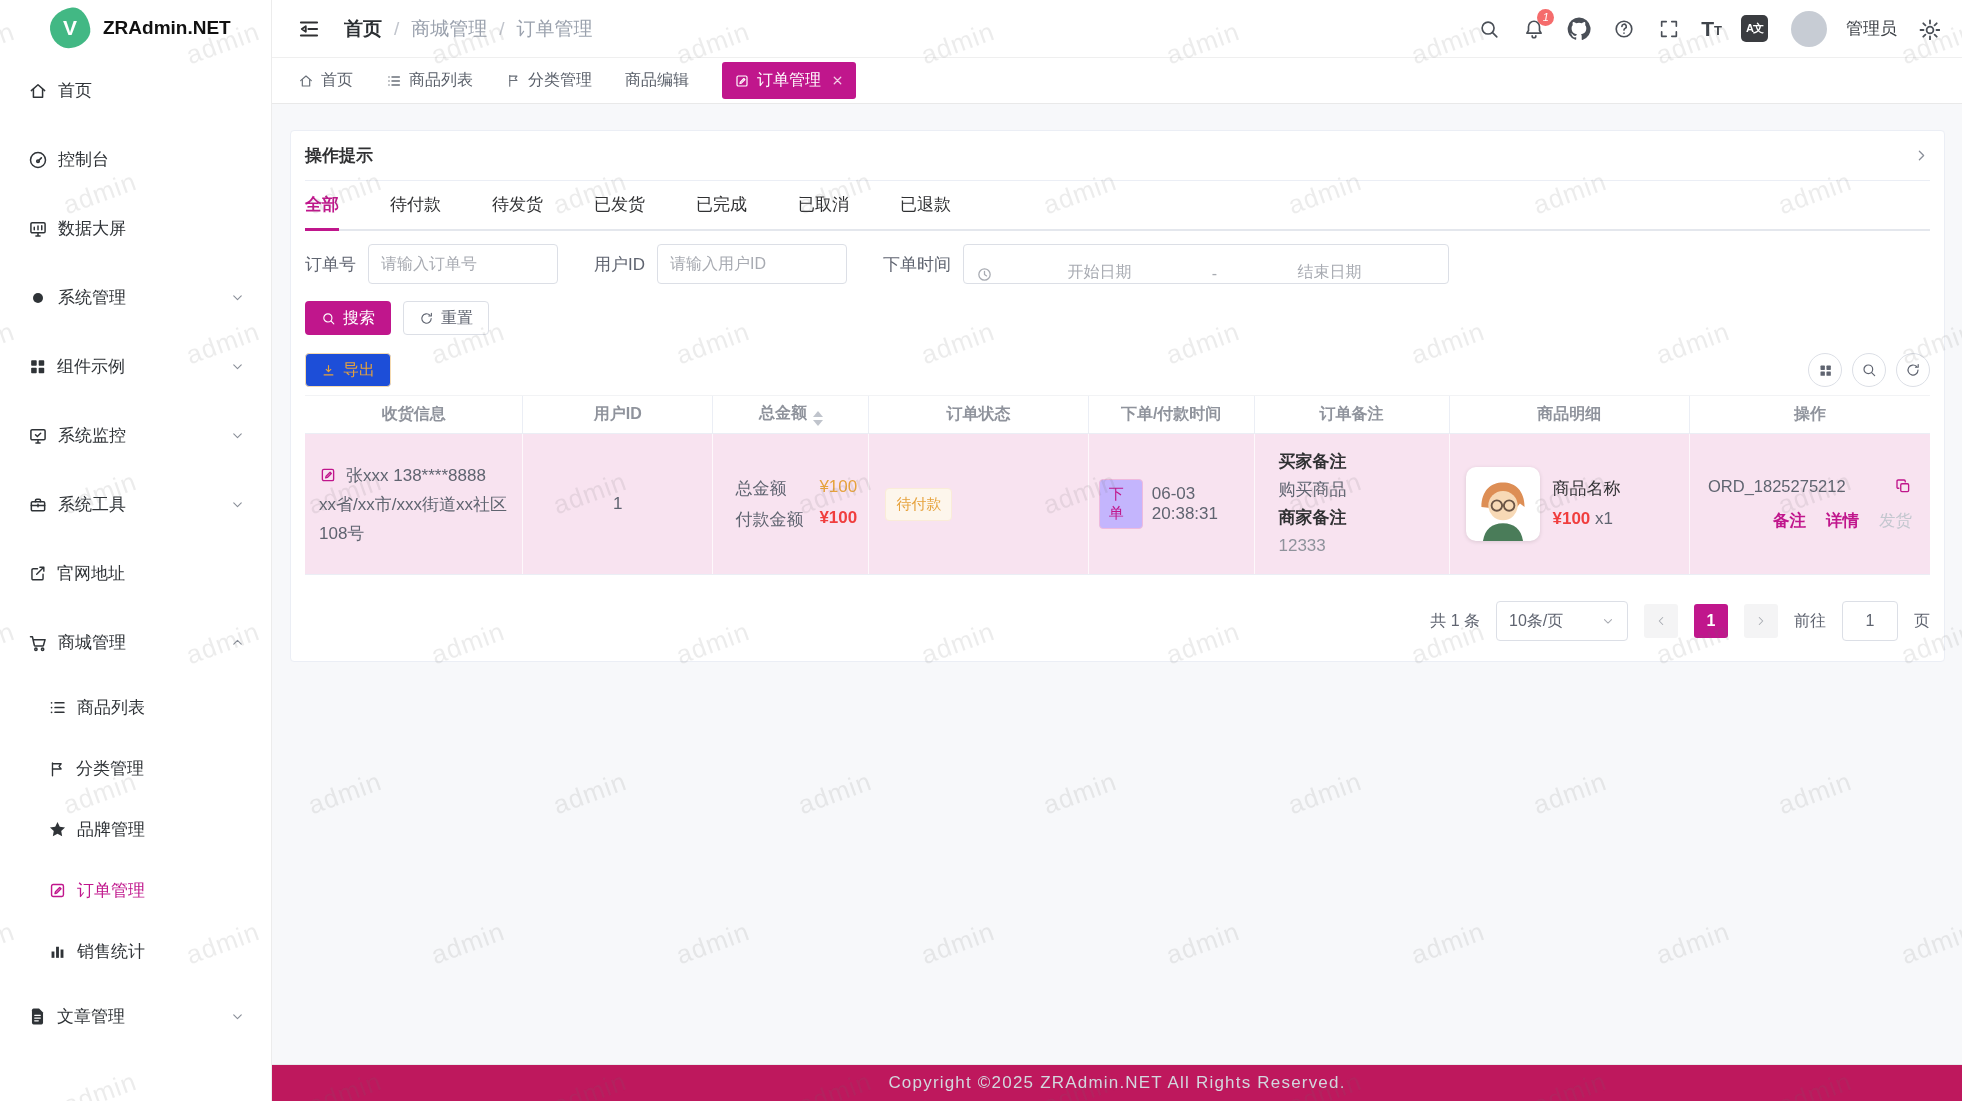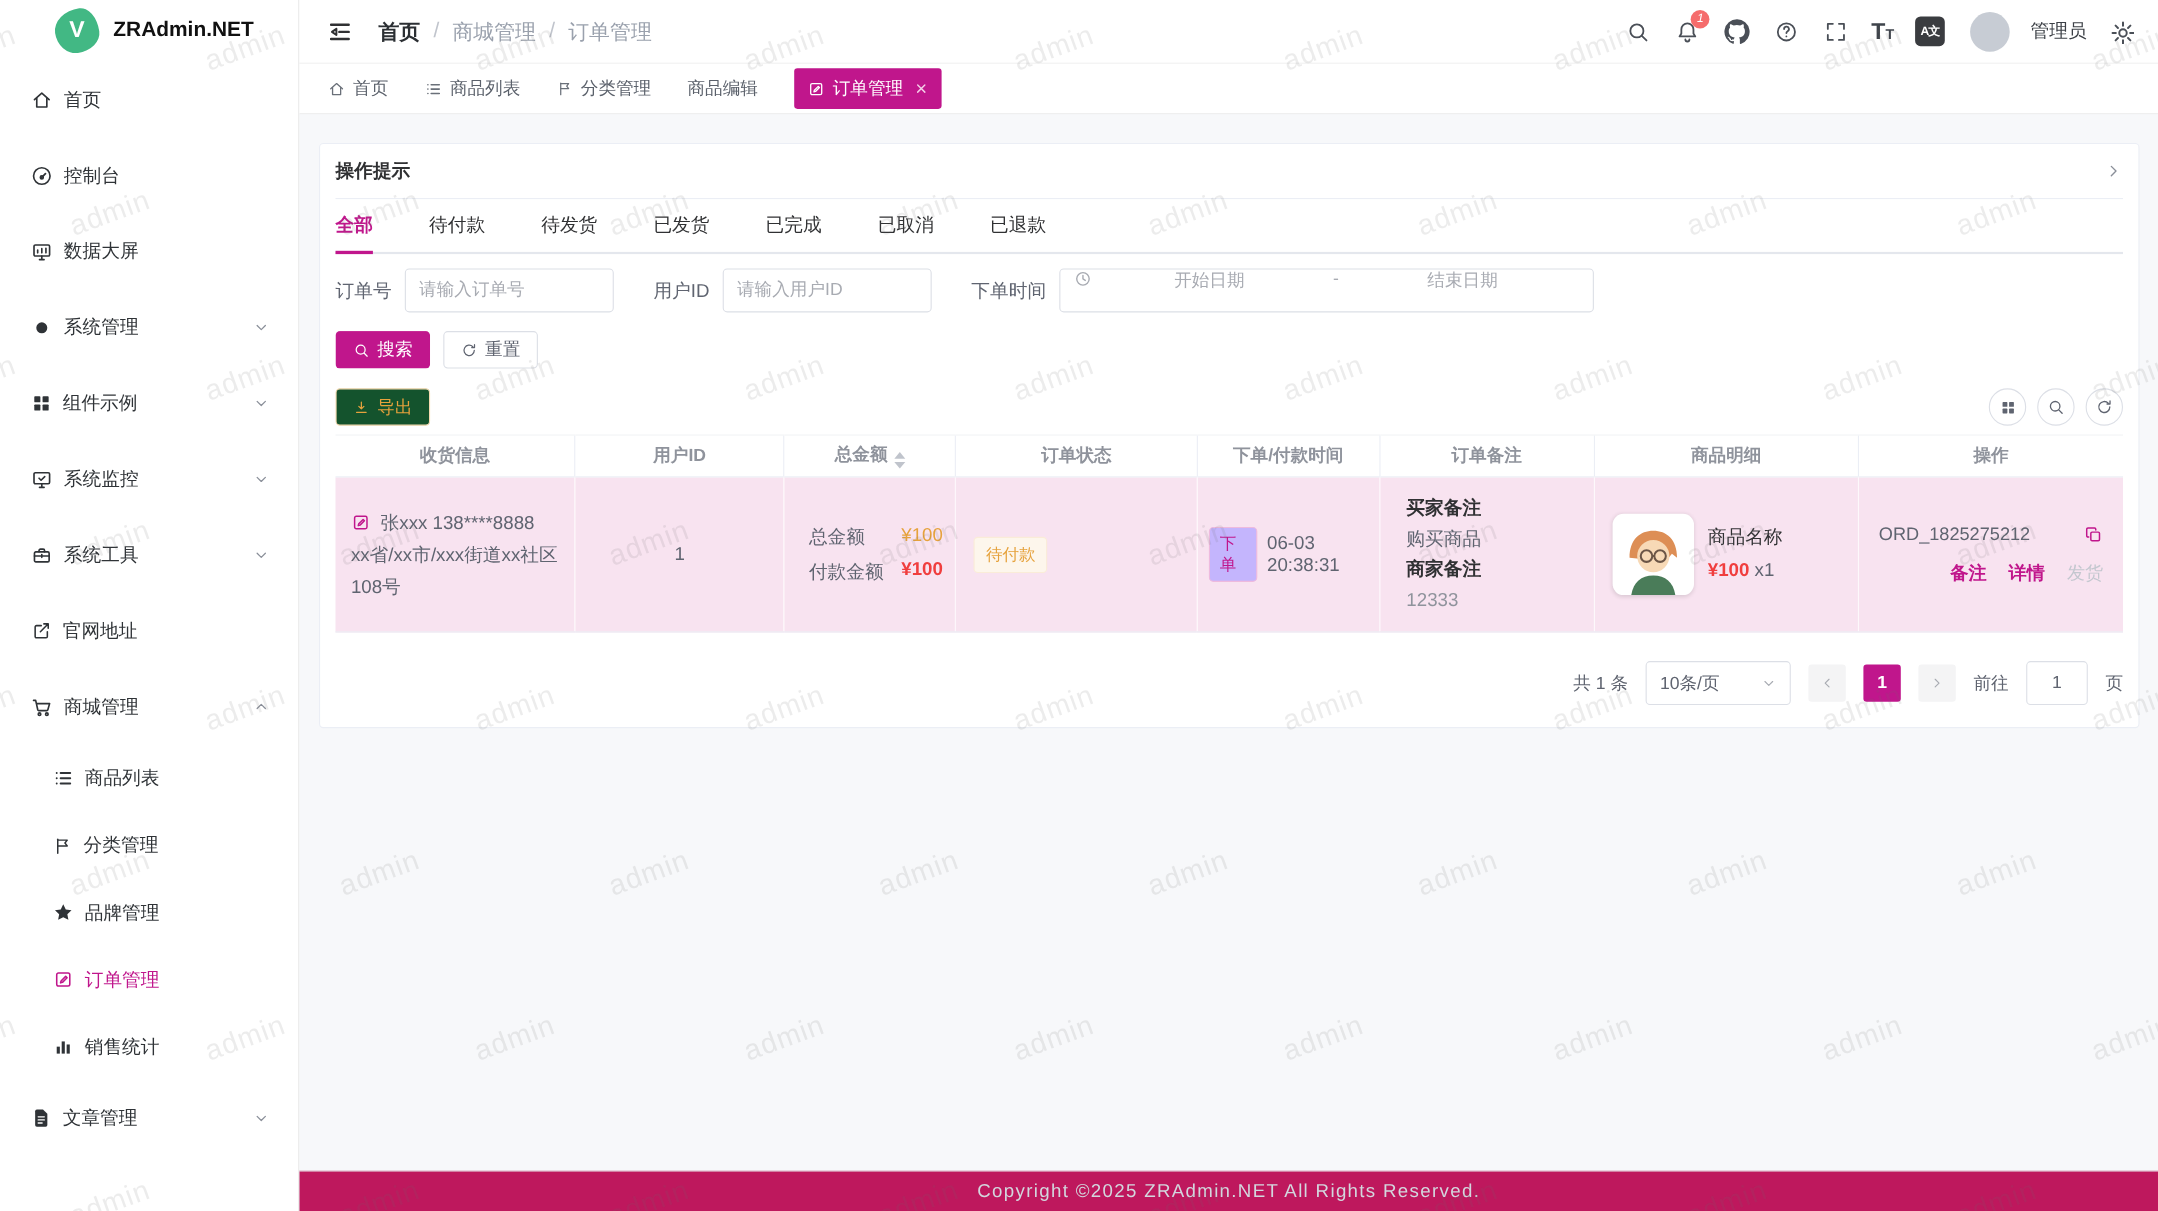--- a/index.html
+++ b/index.html
@@ -55,28 +55,28 @@
 
   .ftabs{height:50px;display:flex;align-items:stretch;gap:51px;border-bottom:2px solid #e4e7ed}
   .ftab{display:flex;align-items:center;font-size:17px;color:#303133;cursor:pointer;margin-bottom:-2px;border-bottom:3px solid transparent}
   .ftab.active{color:#c0168c;border-bottom-color:#c0168c;font-weight:700}
 
   .form-row{margin-top:13px;display:flex;align-items:center;gap:36px;flex-wrap:nowrap}
   .fgroup{display:flex;align-items:center}
   .flabel{font-size:17px;color:#5f6470;margin-right:12px;white-space:nowrap}
   .finput{width:190px;height:40px;border:1px solid #dcdfe6;border-radius:4px;padding:0 12px;font-size:16px;color:#303133;outline:none;font-family:inherit}
   .finput::placeholder{color:#a8abb2}
-  .datebox{width:486px;height:40px;border:1px solid #dcdfe6;border-radius:4px;display:flex;align-items:flex-start;padding:0 12px;color:#a8abb2;font-size:16px;cursor:text}
+  .datebox{width:486px;height:40px;border:1px solid #dcdfe6;border-radius:4px;display:flex;align-items:flex-end;padding:0 12px;color:#a8abb2;font-size:16px;cursor:text}
   .datebox .dph{flex:1;text-align:center}
   .datebox .dsep{padding:0 6px;color:#a8abb2}
 
   .btn{display:inline-flex;align-items:center;gap:7px;height:34px;padding:0 15px;border-radius:4px;font-size:16px;cursor:pointer;border:1px solid transparent;font-family:inherit}
   .btn-primary{background:#c0168c;color:#fff}
   .btn-plain{background:#fff;color:#5f6470;border-color:#dcdfe6}
-  .btn-warn{background:#14532d;color:#e6a23c;border-color:#f5dab1}
+  .btn-warn{background:#1d4ed8;color:#e6a23c;border-color:#f5dab1}
   .btn-row{margin-top:17px;display:flex;gap:12px}
   .toolbar-row{margin-top:18px;display:flex;align-items:center;justify-content:space-between}
   .tool-circles{display:flex;gap:10px}
   .circle-btn{width:34px;height:34px;border-radius:50%;border:1px solid #dcdfe6;background:#fff;display:flex;align-items:center;justify-content:center;color:#5f6470;cursor:pointer}
 
   table.grid{width:100%;border-collapse:collapse;margin-top:8px;table-layout:fixed}
   .grid th{height:38px;font-size:16px;font-weight:bold;color:#8f939c;border-bottom:1px solid #ebeef5;border-top:1px solid #f2f3f5;text-align:center;vertical-align:middle}
   .grid th + th{border-left:1px solid #ebeef5}
   .grid td{background:#f8e3f0;border-bottom:1px solid #ebeef5;padding:14px 10px;vertical-align:middle;height:122px}
   .grid td + td{border-left:1px solid rgba(255,255,255,.75)}

